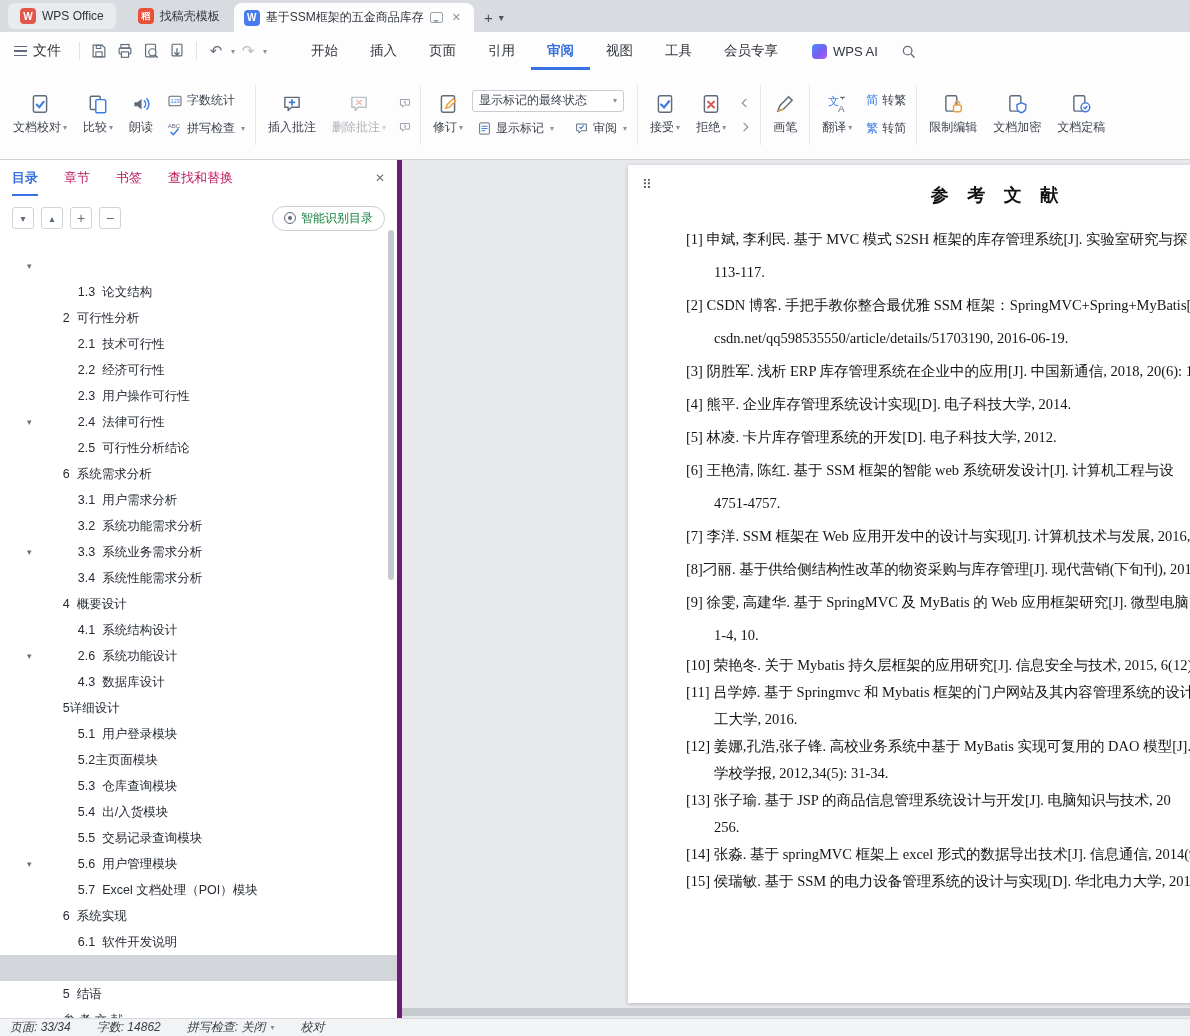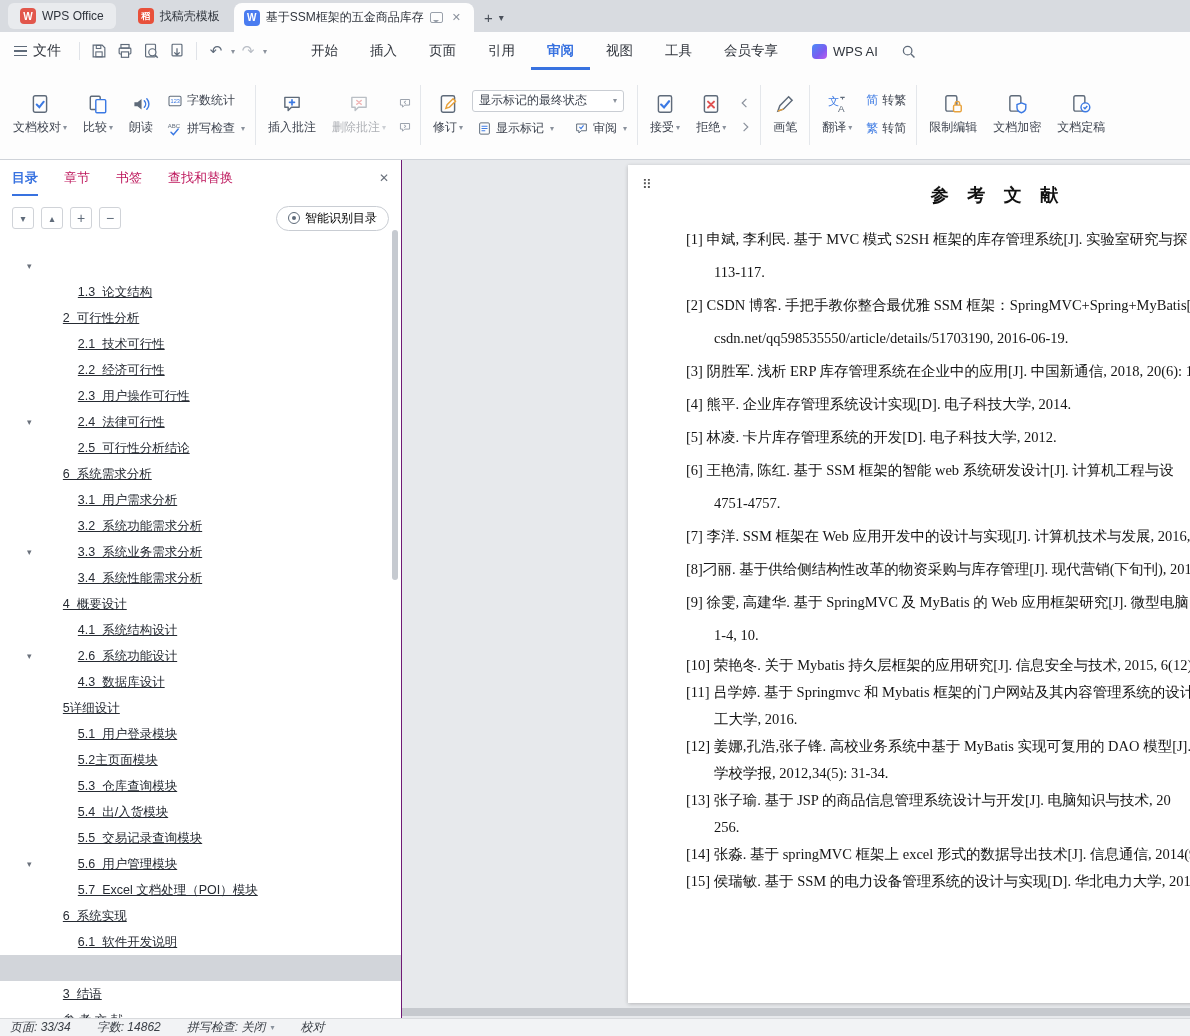--- a/index.html
+++ b/index.html
@@ -54,41 +54,41 @@
   .rbtn .rlab{display:flex;align-items:center;white-space:nowrap;}
   .rbtn.disabled{opacity:.42;}
   .sbtn{display:flex;align-items:center;gap:4px;padding:3px 5px;border-radius:3px;font-size:12px;color:#3e4450;white-space:nowrap;cursor:pointer;}
   .rcol2{display:flex;flex-direction:column;gap:5px;justify-content:center;align-items:flex-start;}
   .combo{display:flex;align-items:center;justify-content:space-between;width:152px;height:22px;border:1px solid #c9cdd3;border-radius:3px;padding:0 6px;font-size:12px;color:#3e4450;background:#fff;cursor:pointer;white-space:nowrap;}
   .tinycol{display:flex;flex-direction:column;gap:6px;}
   .tbtn{width:20px;height:18px;display:flex;align-items:center;justify-content:center;border-radius:3px;color:#9aa1ab;cursor:pointer;}
   .ric svg{display:block;}
 
   
-  .sidebar{position:absolute;top:160px;left:0;bottom:18px;width:402px;background:#fff;border-right:1px solid #701a75;display:flex;flex-direction:column;}
+  .sidebar{position:absolute;top:160px;left:0;bottom:18px;width:402px;background:#fff;border-right:5px solid #701a75;display:flex;flex-direction:column;}
   .side-head{display:flex;align-items:center;height:36px;padding:0 12px;flex:none;}
   .side-tabs{display:flex;gap:26px;height:100%;align-items:center;}
   .side-tab{font-size:13px;color:#be185d;height:100%;display:flex;align-items:center;cursor:pointer;}
   .side-tab[data-active="true"]{color:var(--accent);font-weight:bold;box-shadow:inset 0 -2px 0 var(--accent);}
   .side-close{margin-left:auto;color:#6a717c;font-size:12px;cursor:pointer;}
   .side-close::after{content:"✕";}
   .side-controls{display:flex;align-items:center;height:44px;padding:0 12px;flex:none;}
   .cbtn{width:22px;height:22px;border:1px solid #d0d3d8;border-radius:3px;background:#fff;display:flex;align-items:center;justify-content:center;color:#5f6b7a;font-size:10px;margin-right:7px;cursor:pointer;}
   .cbtn.expand::after{content:"▾";} .cbtn.collapse::after{content:"▴";}
   .cbtn.plus::after{content:"+";font-size:14px;} .cbtn.minus::after{content:"−";font-size:14px;}
-  .smart-toc{margin-left:auto;display:flex;align-items:center;gap:5px;height:25px;padding:0 11px;border:1px solid #c9cdd3;border-radius:13px;font-size:12px;color:#000000;background:#fff;cursor:pointer;}
+  .smart-toc{margin-left:auto;display:flex;align-items:center;gap:5px;height:25px;padding:0 11px;border:1px solid #c9cdd3;border-radius:13px;font-size:12px;color:#15803d;background:#fff;cursor:pointer;}
   .magic-ic{width:12px;height:12px;border:1.2px solid #5f6b7a;border-radius:50%;position:relative;}
   .magic-ic::after{content:"";position:absolute;left:2.5px;top:2.5px;width:4px;height:4px;border-radius:50%;background:#5f6b7a;}
   .toc-list{flex:1;overflow:hidden;position:relative;}
   .toc-item{position:relative;height:26px;line-height:26px;font-size:12.5px;color:#262b33;cursor:pointer;white-space:pre;}
   .toc-item:first-child{margin-top:-13px;}
   .toc-arrow{position:absolute;left:27px;top:0;font-size:9px;color:#6a717c;visibility:hidden;}
   .toc-arrow::after{content:"▾";}
   .toc-item[data-arrow="true"] .toc-arrow{visibility:visible;}
-  .toc-item .toc-label{display:inline-block;text-decoration:underline;}
+  .toc-item .toc-label{display:inline-block;}
   .toc-item[data-level="1"] .toc-label{margin-left:42px;}
   .toc-item[data-level="2"] .toc-label{margin-left:57px;}
   .toc-item[data-selected="true"]{background:var(--selectbg);}
   .side-scrollbar{position:absolute;right:3px;top:70px;width:6px;height:350px;border-radius:3px;background:#c6cad0;}
 
   
   .doc-area{position:absolute;top:160px;left:402px;right:0;bottom:18px;background:#e7e9ec;overflow:hidden;}
   .page{position:absolute;left:226px;top:5px;width:740px;height:838px;background:#fff;box-shadow:0 1px 4px rgba(0,0,0,.22);}
   .drag-handle{position:absolute;left:14px;top:12px;color:#555;font-size:13px;font-family:"DejaVu Sans",sans-serif;cursor:grab;}
   .drag-handle::after{content:"⠿";}
@@ -617,21 +617,21 @@
       <div class="toc-item" data-level="2">
       
       <span class="toc-label">6.1  软件开发说明</span>
     </div>
       <div class="toc-item" data-level="2">
       
       <span class="toc-label">6.2  操作系统界面和功能实现</span>
     </div>
       <div class="toc-item" data-level="1">
       
-      <span class="toc-label">3  结语</span>
+      <span class="toc-label">5  结语</span>
     </div>
       <div class="toc-item" data-level="1" data-selected="true">
       
       <span class="toc-label">参 考 文 献</span>
     </div>
       <div class="toc-item" data-level="1">
       
       
     </div>
     </div>

